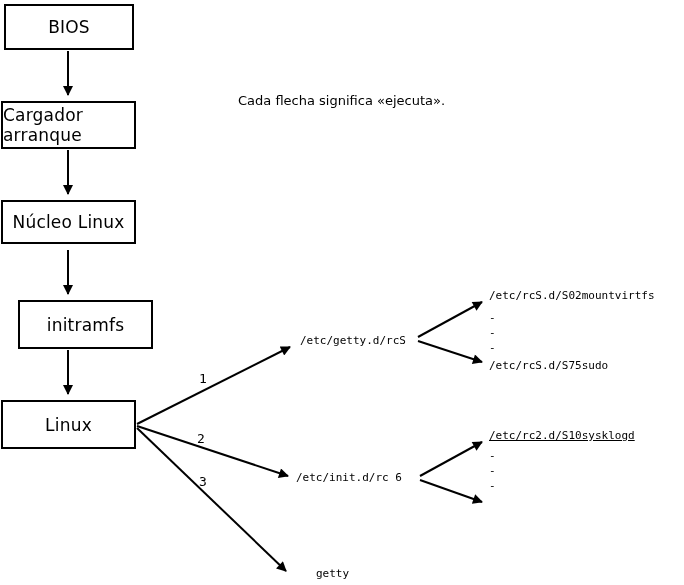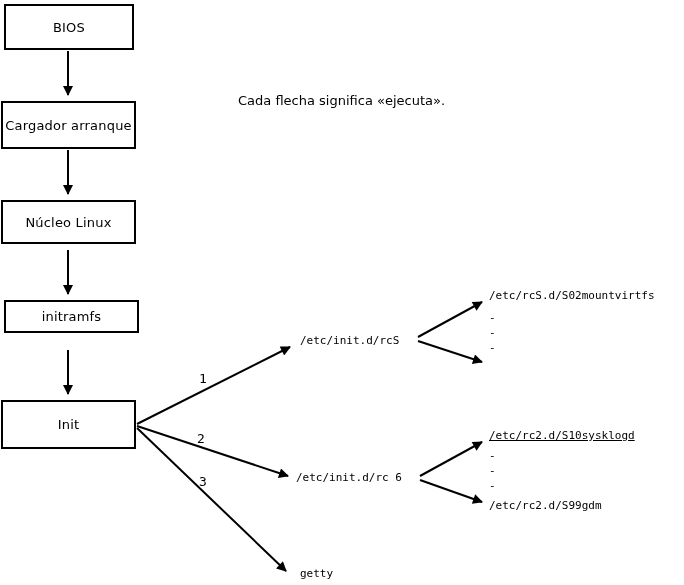--- a/index.html
+++ b/index.html
@@ -16,21 +16,21 @@
     color: #000000;
     overflow: hidden;
   }
   .box {
     position: absolute;
     border: 2px solid #000000;
     background: #ffffff;
     display: flex;
     align-items: center;
     justify-content: center;
-    font-size: 13px;
+    font-size: 17px;
     box-sizing: border-box;
     letter-spacing: 0.2px;
   }
   .note {
     position: absolute;
     font-size: 13px;
     white-space: nowrap;
     margin-top: 25px;
   }
   .mono {
@@ -63,47 +63,47 @@
 
   <div class="box" style="left:4px; top:4px; width:130px; height:46px;">
     <span>BIOS</span>
   </div>
   <div class="box" style="left:1px; top:101px; width:135px; height:48px;">
     <span>Cargador arranque</span>
   </div>
   <div class="box" style="left:1px; top:200px; width:135px; height:44px;">
     <span>Núcleo Linux</span>
   </div>
-  <div class="box" style="left:4px; top:300px; width:135px; height:33px;">
+  <div class="box" style="left:18px; top:300px; width:135px; height:49px;">
     <span>initramfs</span>
   </div>
   <div class="box" style="left:1px; top:400px; width:135px; height:49px;">
-    <span>Init</span>
+    <span>Linux</span>
   </div>
 
   <div class="note" style="left:238px; top:68px;">Cada flecha significa «ejecuta».</div>
 
   <div class="branch-num" style="left:199px; top:371px;">1</div>
   <div class="branch-num" style="left:197px; top:431px;">2</div>
   <div class="branch-num" style="left:199px; top:474px;">3</div>
 
-  <div class="mono" style="left:300px; top:333px;">/etc/init.d/rcS</div>
+  <div class="mono" style="left:300px; top:333px;">/etc/getty.d/rcS</div>
   <div class="mono" style="left:296px; top:470px;">/etc/init.d/rc 6</div>
-  <div class="mono" style="left:300px; top:566px;">getty</div>
+  <div class="mono" style="left:316px; top:566px;">getty</div>
 
   <div class="mono" style="left:489px; top:288px;">/etc/rcS.d/S02mountvirtfs</div>
   <div class="mono" style="left:489px; top:310px;">-</div>
   <div class="mono" style="left:489px; top:325px;">-</div>
   <div class="mono" style="left:489px; top:340px;">-</div>
+  <div class="mono" style="left:489px; top:358px;">/etc/rcS.d/S75sudo</div>
 
   <div class="mono" style="left:489px; top:428px;text-decoration:underline;">/etc/rc2.d/S10sysklogd</div>
   <div class="mono" style="left:489px; top:448px;">-</div>
   <div class="mono" style="left:489px; top:463px;">-</div>
   <div class="mono" style="left:489px; top:478px;">-</div>
-  <div class="mono" style="left:489px; top:498px;">/etc/rc2.d/S99gdm</div>
 
   <svg id="arrow-layer" width="684" height="585" viewBox="0 0 684 585">
     <defs>
       <marker id="ah" viewBox="0 0 10 10" refX="9" refY="5" markerWidth="6.5" markerHeight="5" orient="auto" markerUnits="strokeWidth">
         <path d="M 0 0 L 10 5 L 0 10 z" fill="#000000"></path>
       </marker>
     </defs>
     <line x1="68" y1="51" x2="68" y2="95" marker-end="url(#ah)"></line>
     <line x1="68" y1="150" x2="68" y2="194" marker-end="url(#ah)"></line>
     <line x1="68" y1="250" x2="68" y2="294" marker-end="url(#ah)"></line>

